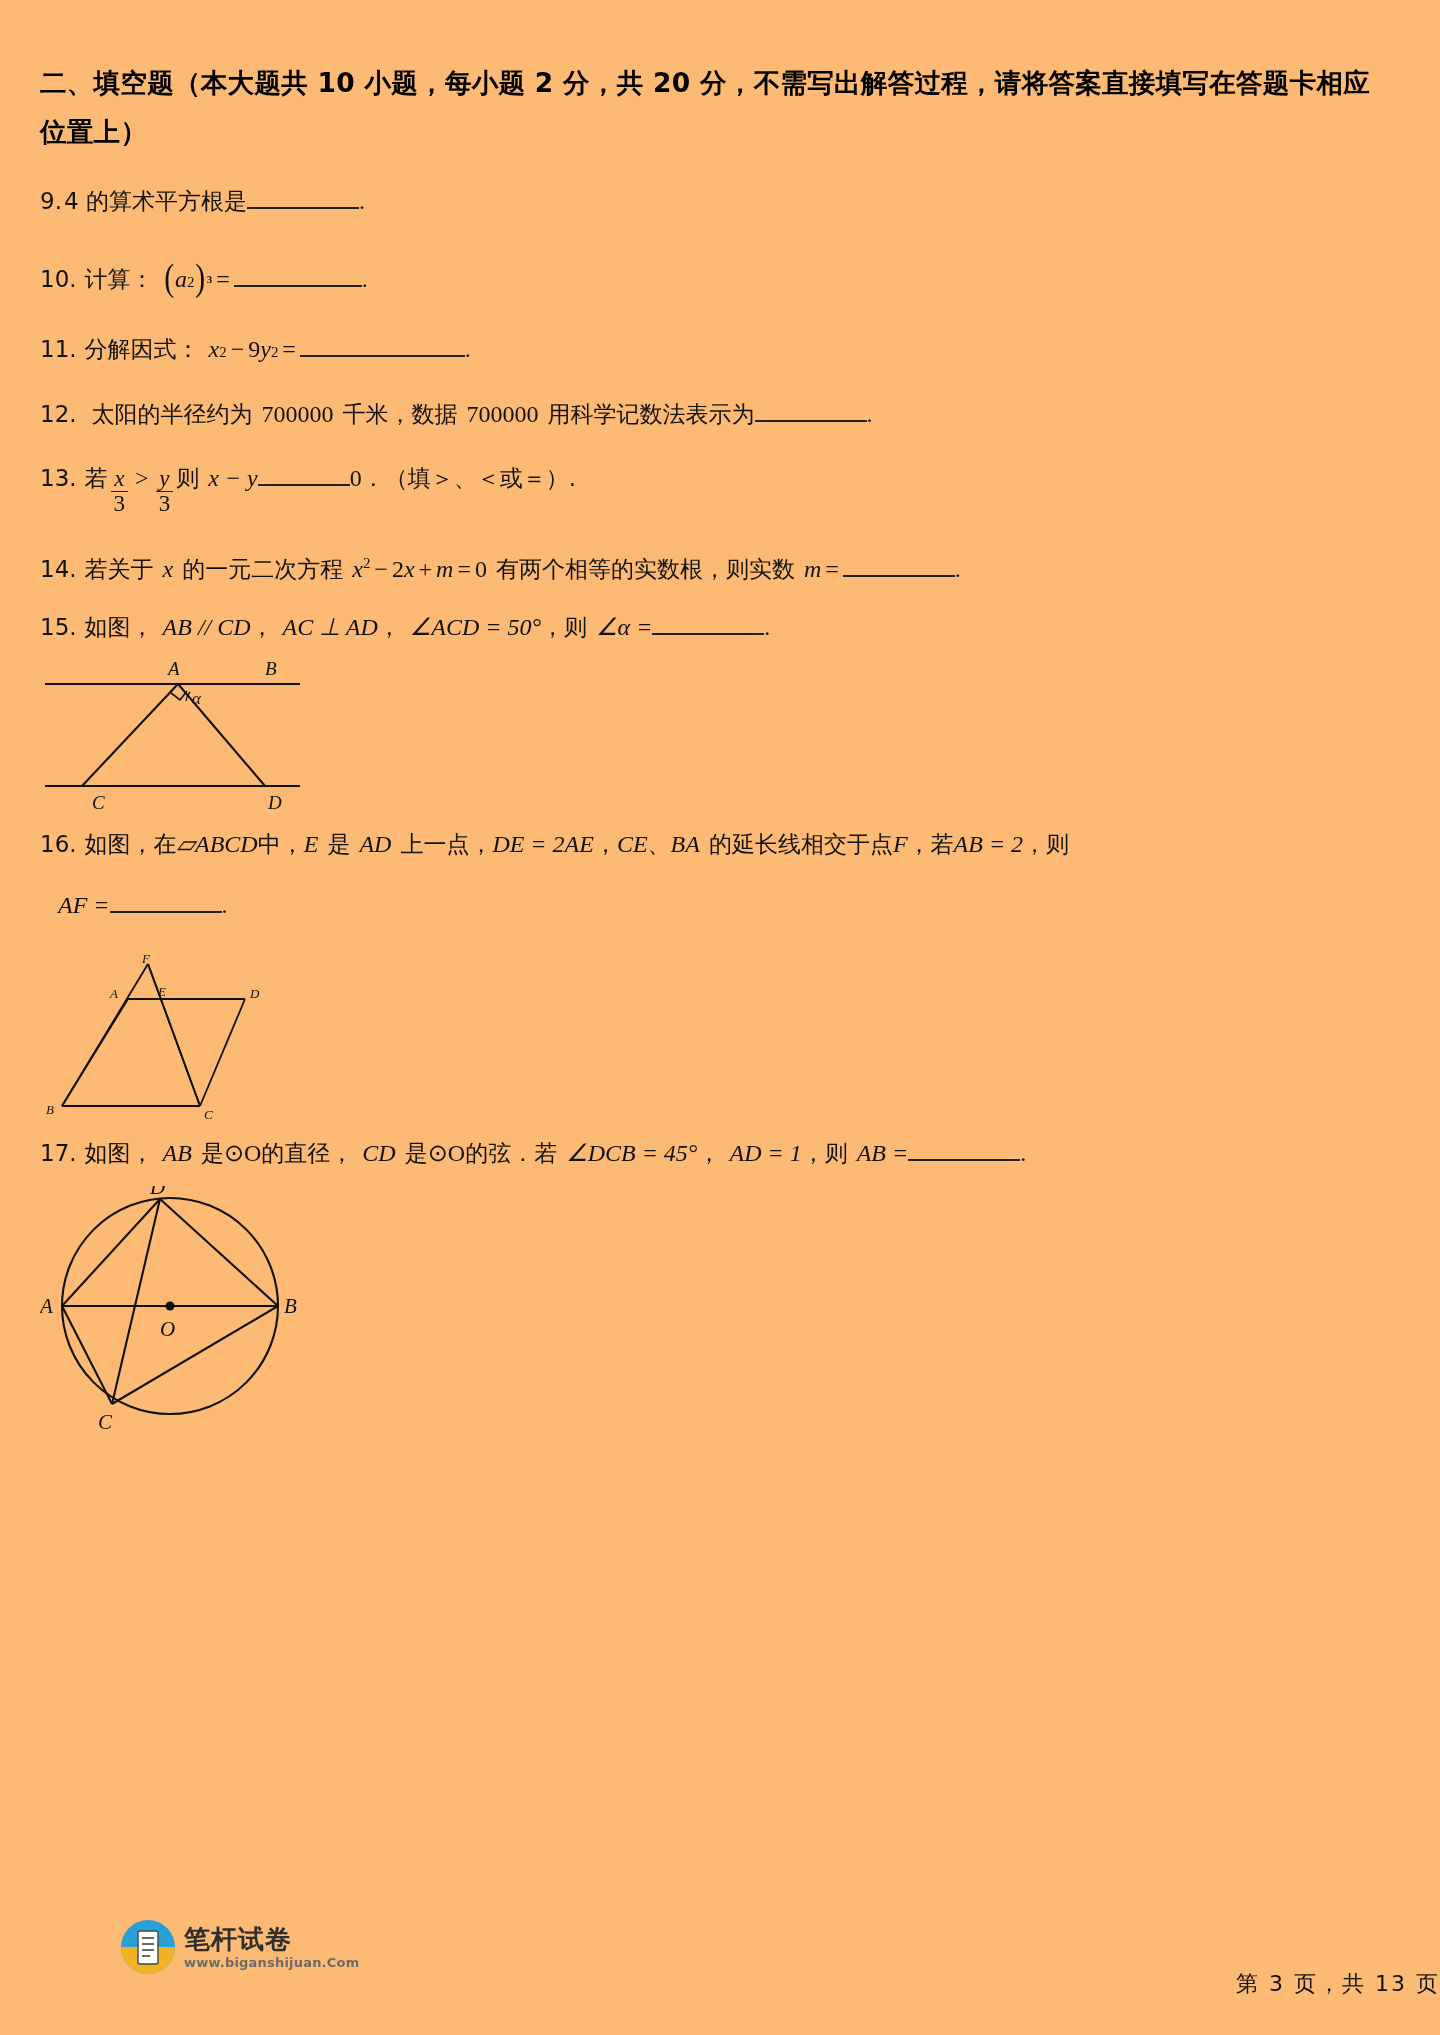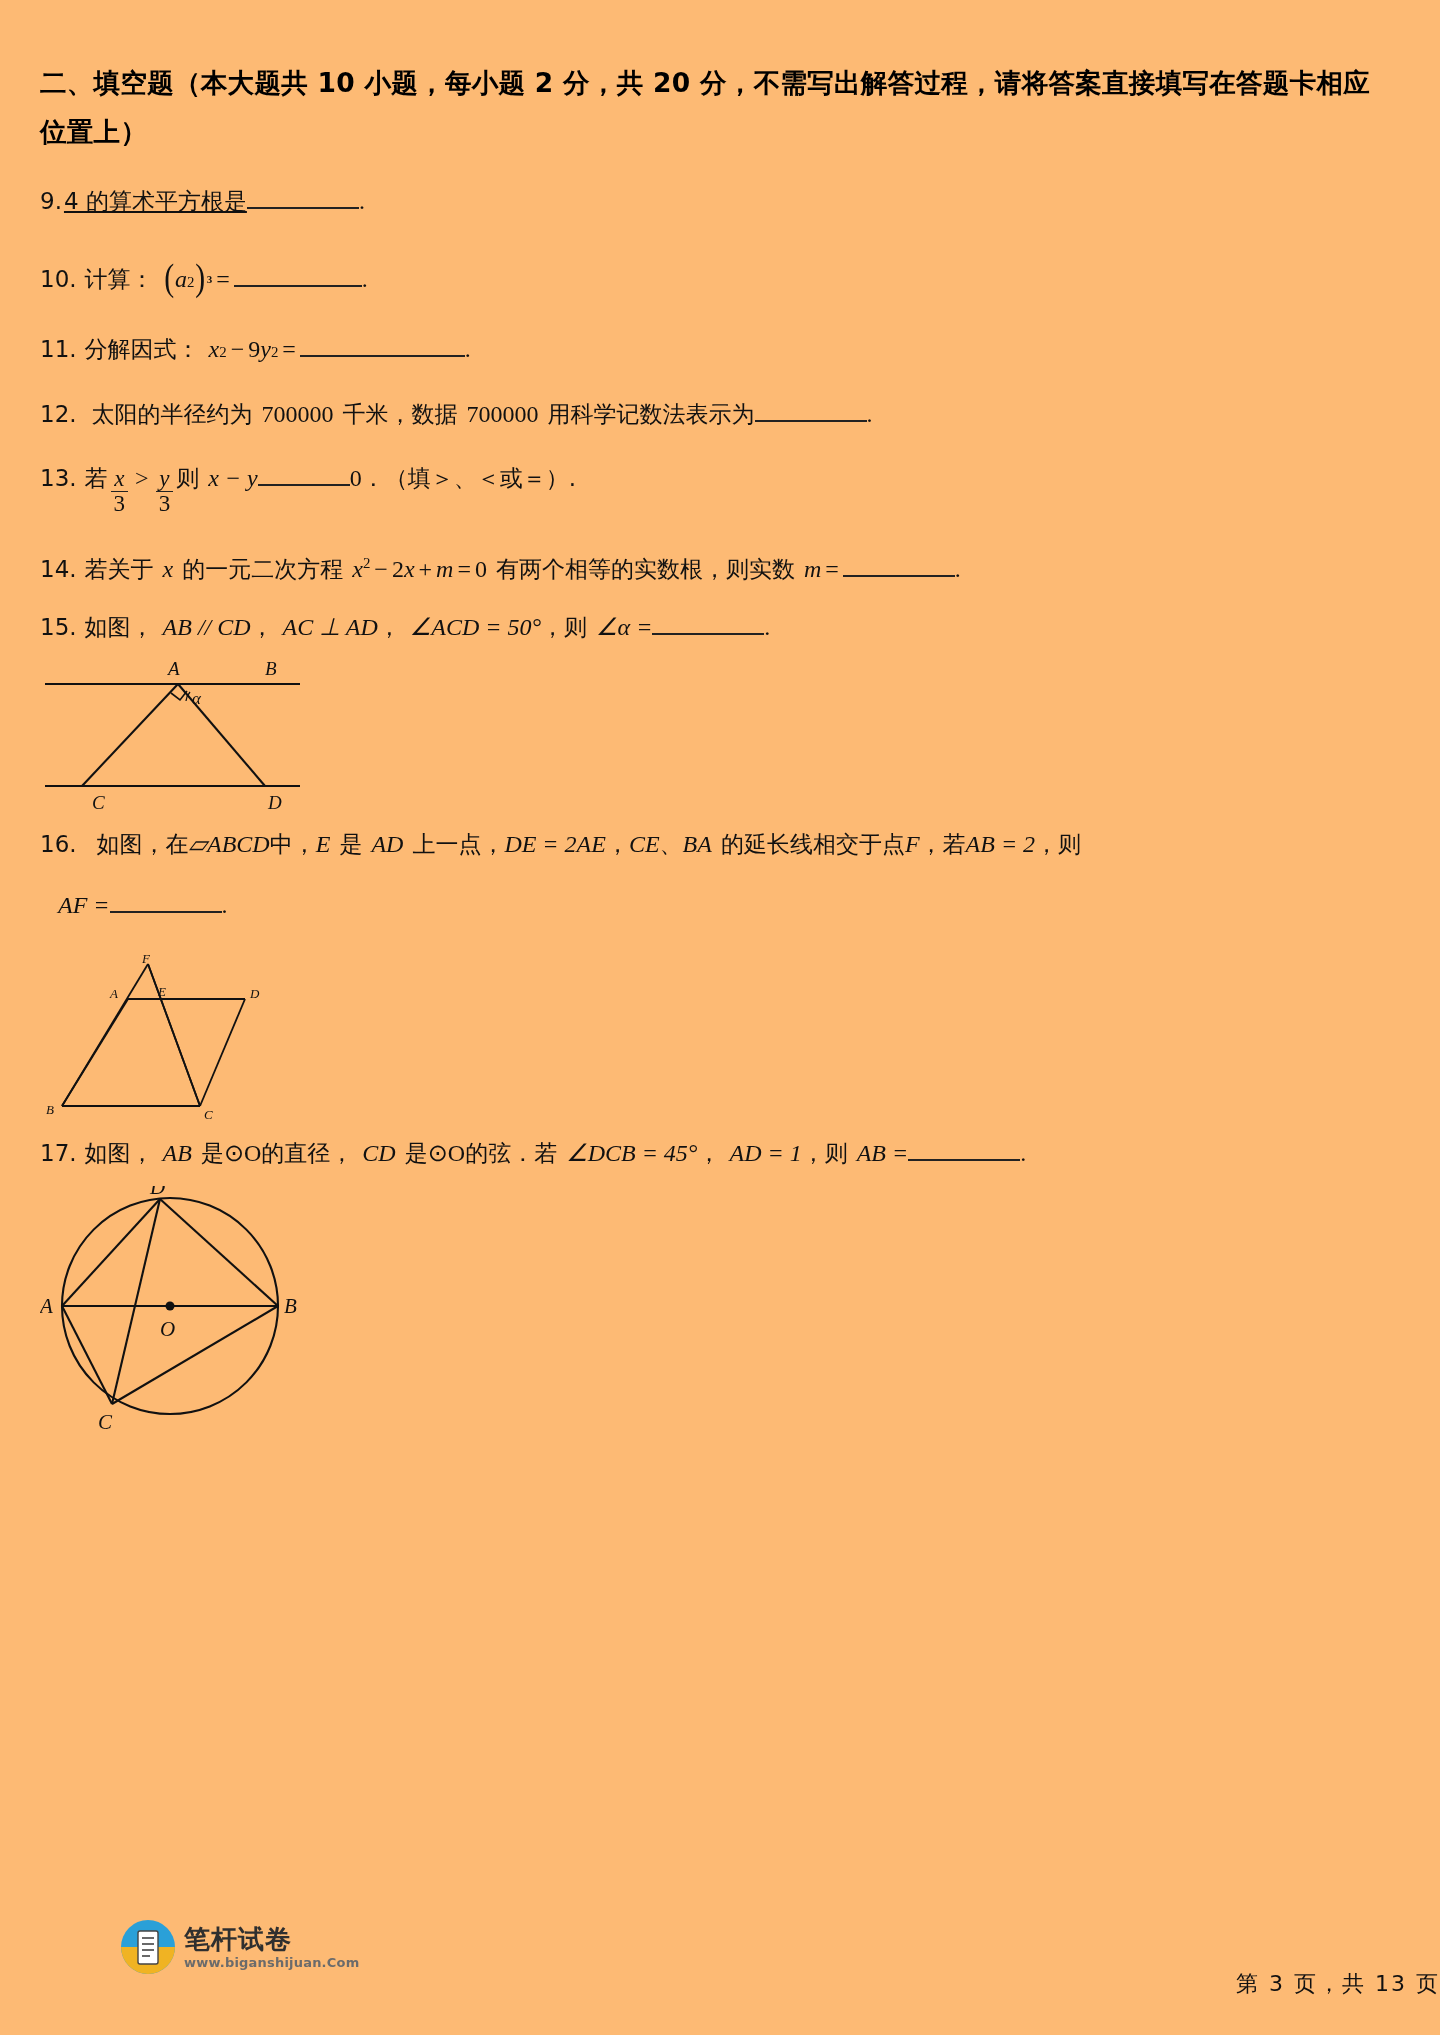--- a/index.html
+++ b/index.html
@@ -133,21 +133,21 @@
 
 <div class="page">
 
   <div class="content">
 
     <div class="section-head">二、填空题（本大题共 10 小题，每小题 2 分，共 20 分，不需写出解答过程，请将答案直接填写在答题卡相应位置上）</div>
 
     <div class="q-block" style="margin-top:26px;">
       <div class="q q-row">
         <span class="qnum cn">9.</span>
-        <span class="cn" style="margin-left:2px;text-decoration:underline;">4 的算术平方根是</span>
+        <span class="cn" style="margin-left:2px;">4 的算术平方根是</span>
         <span class="blank b-md"></span>
         <span class="mathrm">.</span>
       </div>
     </div>
 
     <div class="q-block">
       <div class="q q-row">
         <span class="qnum cn">10.</span>
         <span class="cn" style="margin-left:8px;">计算：</span>
         <span class="sp"></span>
@@ -274,21 +274,21 @@
           <text x="152" y="48" font-family="Liberation Serif, serif" font-style="italic" font-size="17" fill="#111">α</text>
           <text x="52" y="153" font-family="Liberation Serif, serif" font-style="italic" font-size="19" fill="#111">C</text>
           <text x="228" y="153" font-family="Liberation Serif, serif" font-style="italic" font-size="19" fill="#111">D</text>
         </svg>
       </div>
     </div>
 
     <div class="q-block" style="margin-bottom:6px;">
       <div class="q q-row">
         <span class="qnum cn">16.</span>
-        <span class="cn" style="margin-left:20px;">如图，在</span>
+        <span class="cn" style="margin-left:8px;">如图，在</span>
         <span class="mathit">▱ABCD</span>
         <span class="cn">中，</span>
         <span class="mathit">E</span>
         <span class="sp"></span>
         <span class="cn">是</span>
         <span class="sp"></span>
         <span class="mathit">AD</span>
         <span class="sp"></span>
         <span class="cn">上一点，</span>
         <span class="mathit">DE = 2AE</span>

